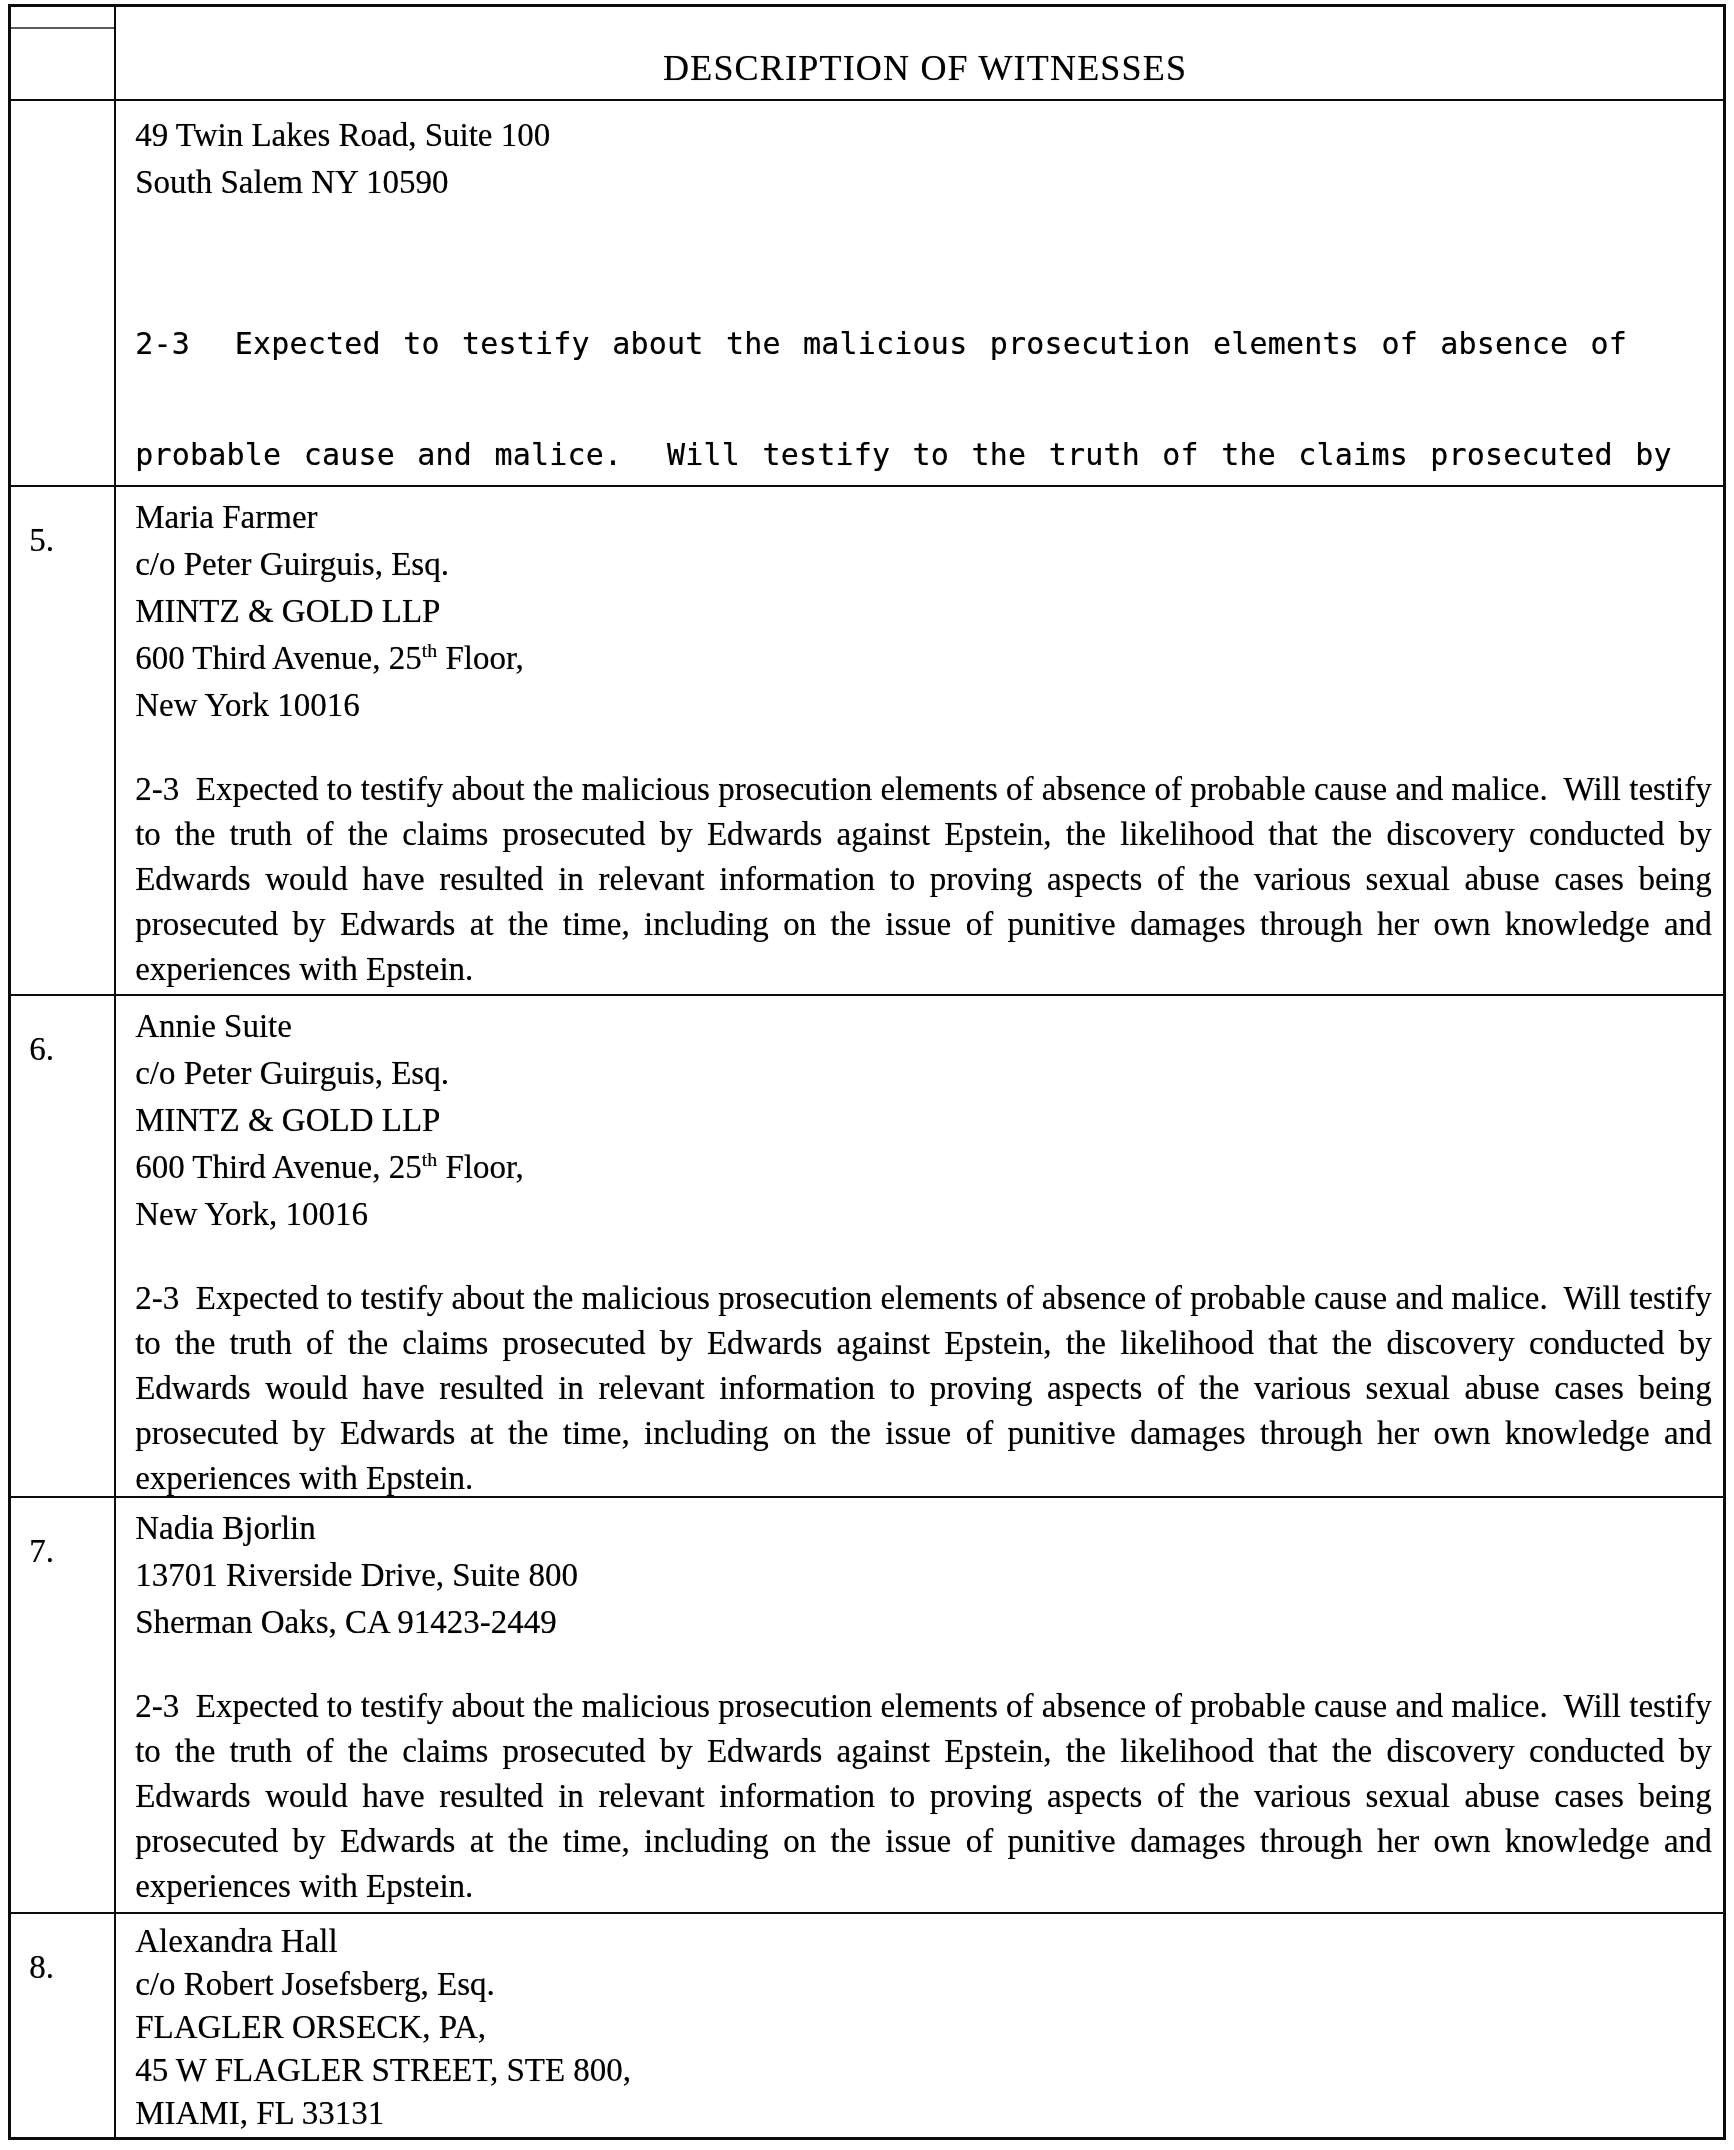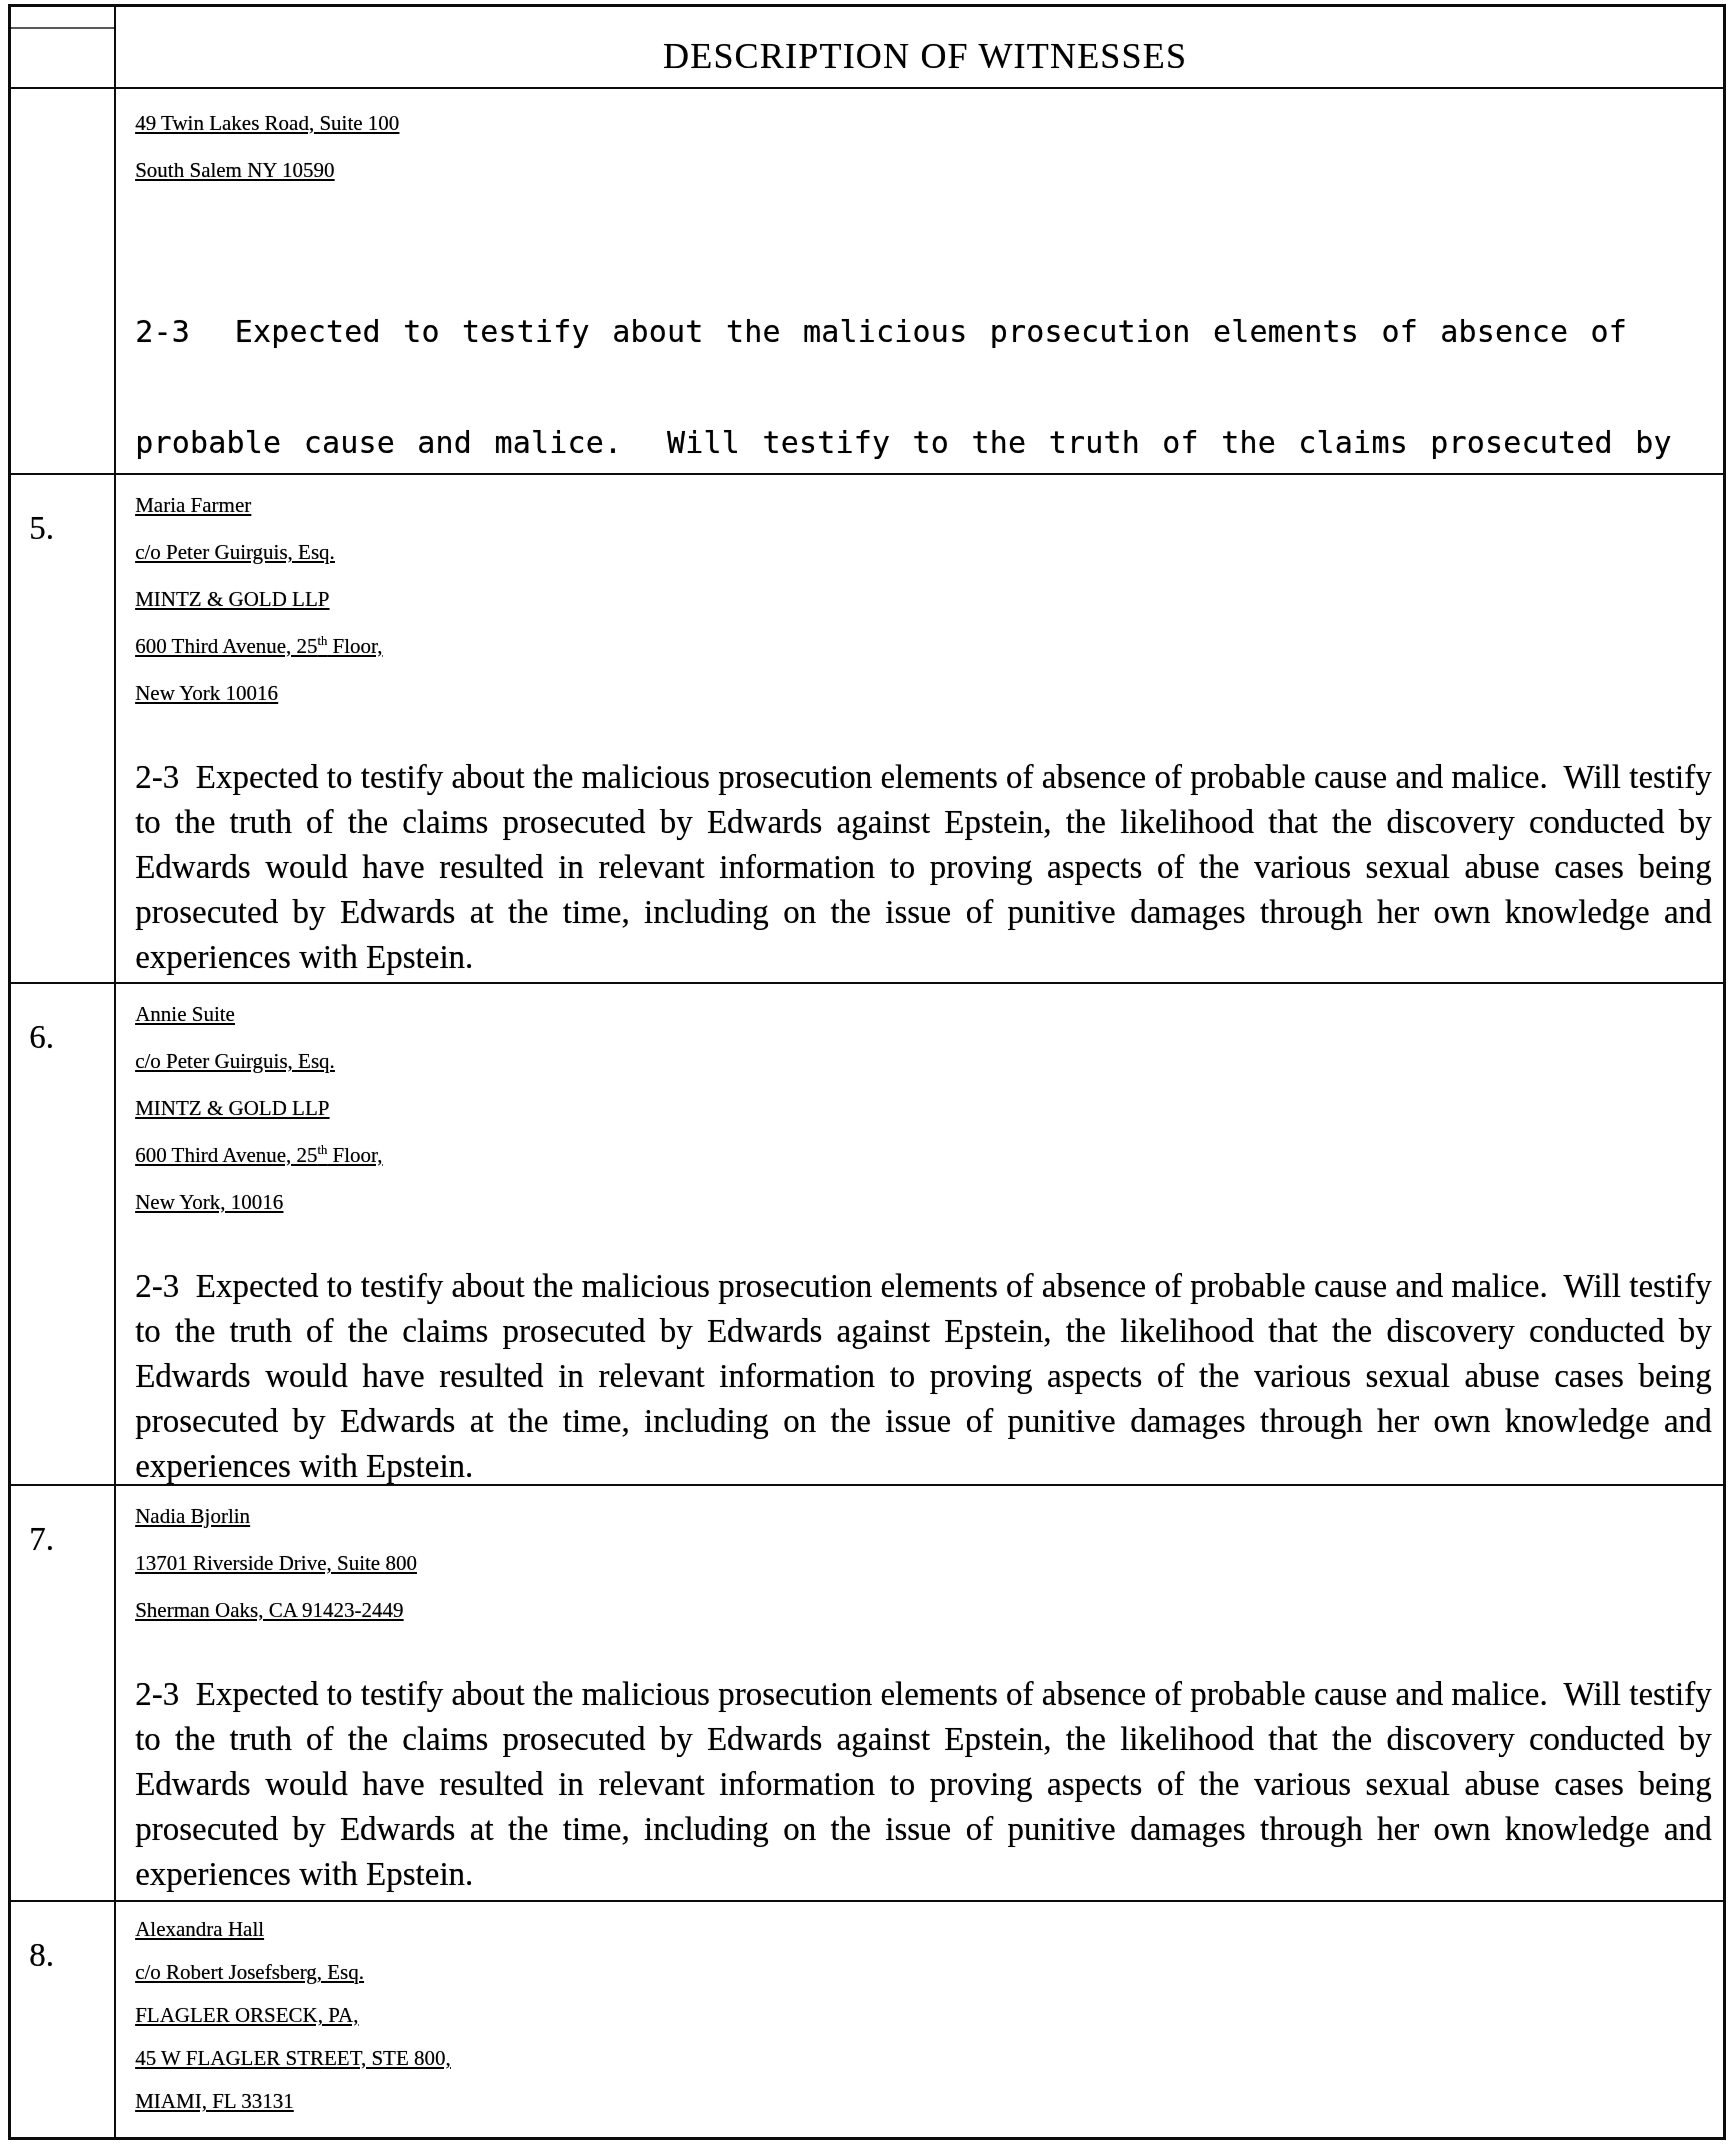--- a/index.html
+++ b/index.html
@@ -20,21 +20,21 @@
     display: flex;
     flex-direction: column;
     background: #fff;
   }
   .t-row {
     display: flex;
     border-top: 2.5px solid #0c0c0c;
     box-sizing: border-box;
     flex-shrink: 0;
   }
-  .t-row.header-row { border-top: none; height: 80px; }
+  .t-row.header-row { border-top: none; height: 92px; }
   .t-row.row-cont { height: 386px; }
   .t-row.row-5 { height: 509px; }
   .t-row.row-6 { height: 502px; }
   .t-row.row-7 { height: 416px; }
   .t-row.row-8 { flex: 1 1 auto; }
   .num-cell {
     width: 105px;
     flex: 0 0 105px;
     border-right: 2.5px solid #0c0c0c;
     box-sizing: border-box;
@@ -61,23 +61,22 @@
   }
   .header-cell {
     display: flex;
     align-items: flex-end;
     justify-content: center;
     padding-bottom: 10px;
     font-size: 36px;
     letter-spacing: 1.2px;
   }
   .addr {
-    font-size: 21px;
+    font-size: 33px;
     line-height: 47px;
-    text-decoration: underline;
   }
   .row-cont .desc-cell { padding-top: 10.7px; }
   .row-8 .desc-cell { padding-top: 5.8px; }
   .row-8 .addr { line-height: 43px; }
   .addr sup {
     font-size: 0.6em;
     line-height: 0;
     vertical-align: super;
     text-align: center;
   }

